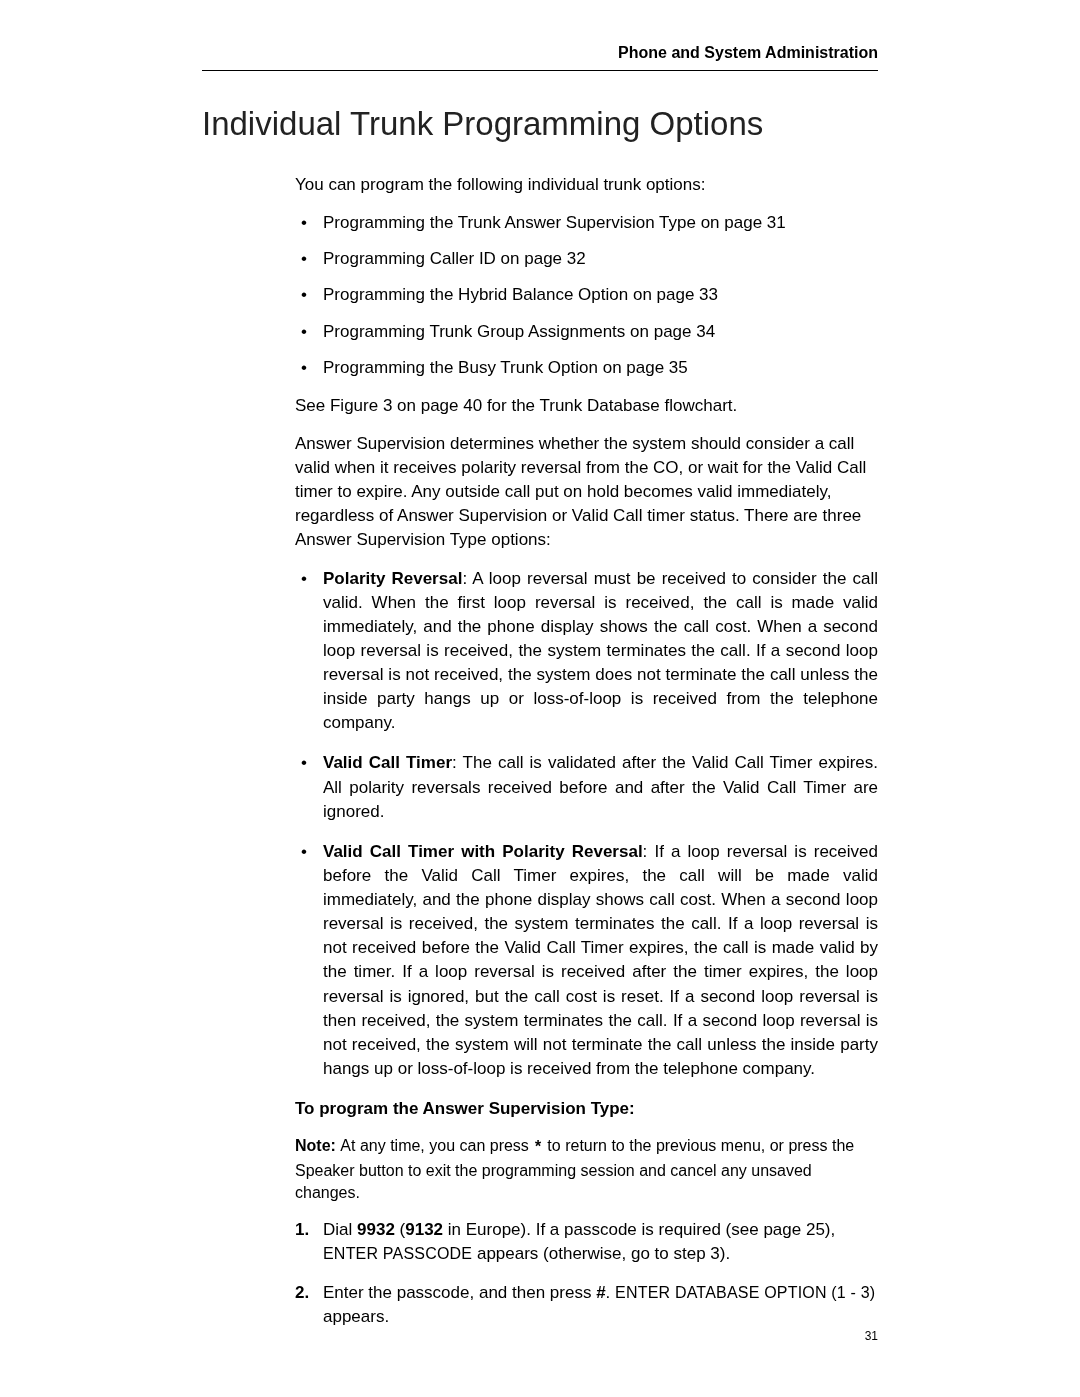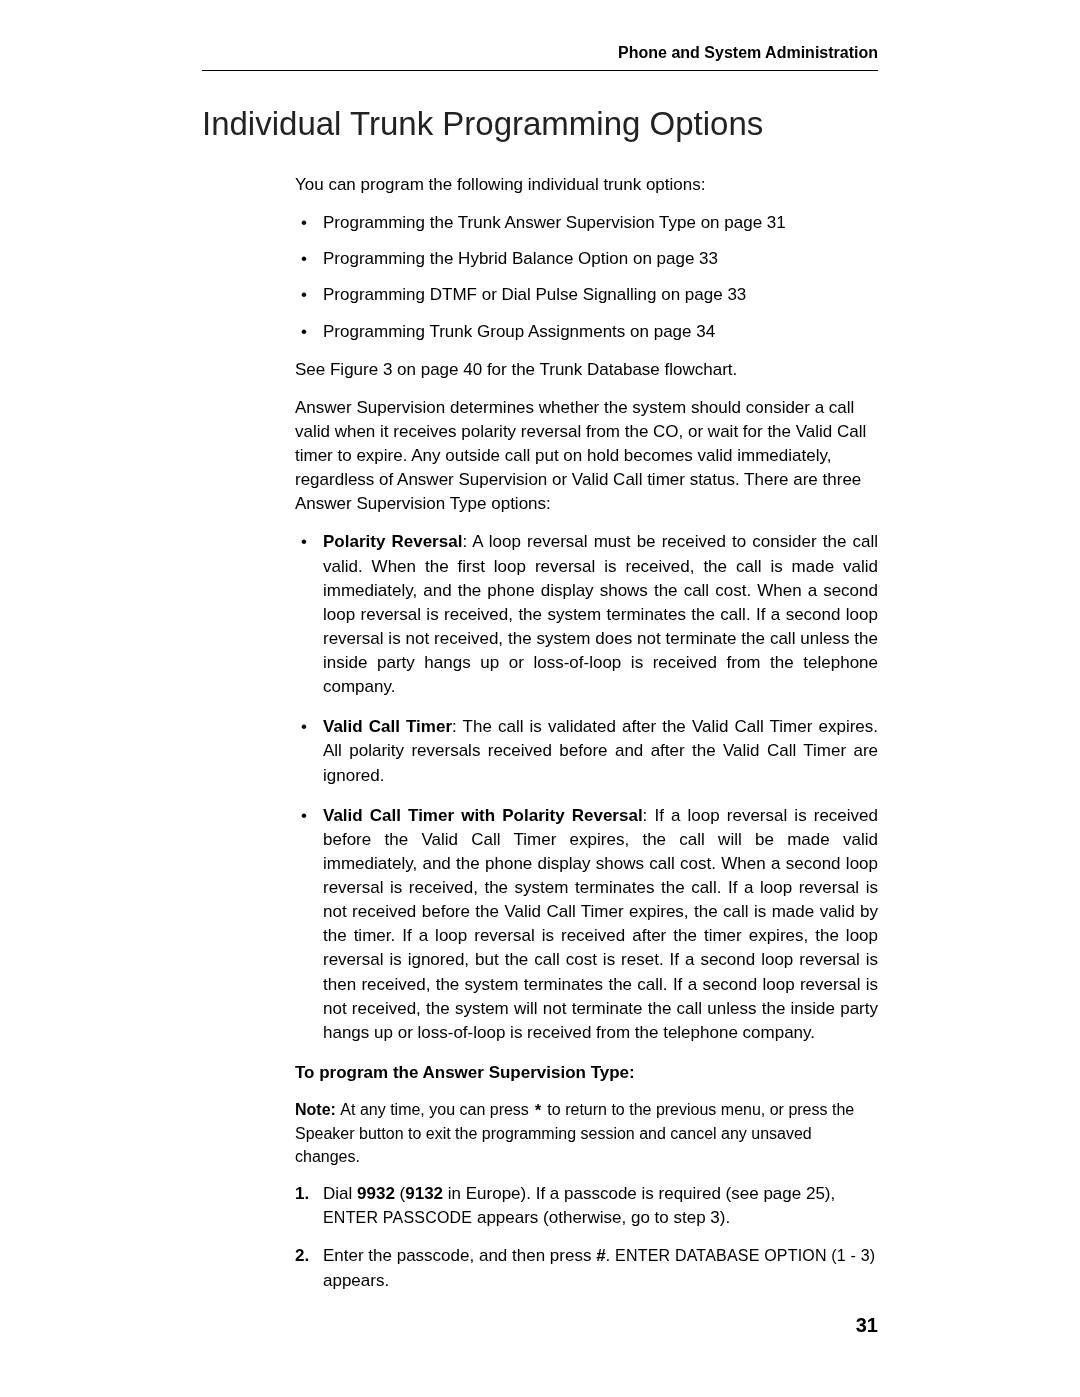--- a/index.html
+++ b/index.html
@@ -104,48 +104,51 @@
     position: absolute;
     left: 0;
     top: 0;
     font-weight: bold;
   }
   .enter-code { font-size: 16px; letter-spacing: 0.2px; }
   .page-number {
     position: absolute;
     bottom: 60px;
     right: 100px;
-    font-weight: bold;
-    font-size: 20px;
+    font-weight: normal;
+    font-size: 12px;
   }
 </style>
 </head>
 <body>
 
 <div class="page">
 
   <div class="page-header">Phone and System Administration</div>
 
   <h1 class="section-title">Individual Trunk Programming Options</h1>
 
   <div class="body-block">
     <p>You can program the following individual trunk options:</p>
 
     <ul class="link-list">
       <li>
         <span>Programming the Trunk Answer Supervision Type on </span><span class="page-ref">page 31</span>
       </li>
       <li>
+        <span>Programming Caller ID on </span><span class="page-ref">page 32</span>
+      </li>
+      <li>
         <span>Programming the Hybrid Balance Option on </span><span class="page-ref">page 33</span>
       </li>
       <li>
-        <span>Programming DTMF or Dial Pulse Signalling on </span><span class="page-ref">page 33</span>
+        <span>Programming Trunk Group Assignments on </span><span class="page-ref">page 34</span>
       </li>
       <li>
-        <span>Programming Trunk Group Assignments on </span><span class="page-ref">page 34</span>
+        <span>Programming the Busy Trunk Option on </span><span class="page-ref">page 35</span>
       </li>
     </ul>
 
     <p>
       <span>See Figure 3 on </span><span class="page-ref">page 40</span><span> for the Trunk Database flowchart.</span>
     </p>
   </div>
 
 
   <div class="body-block">

